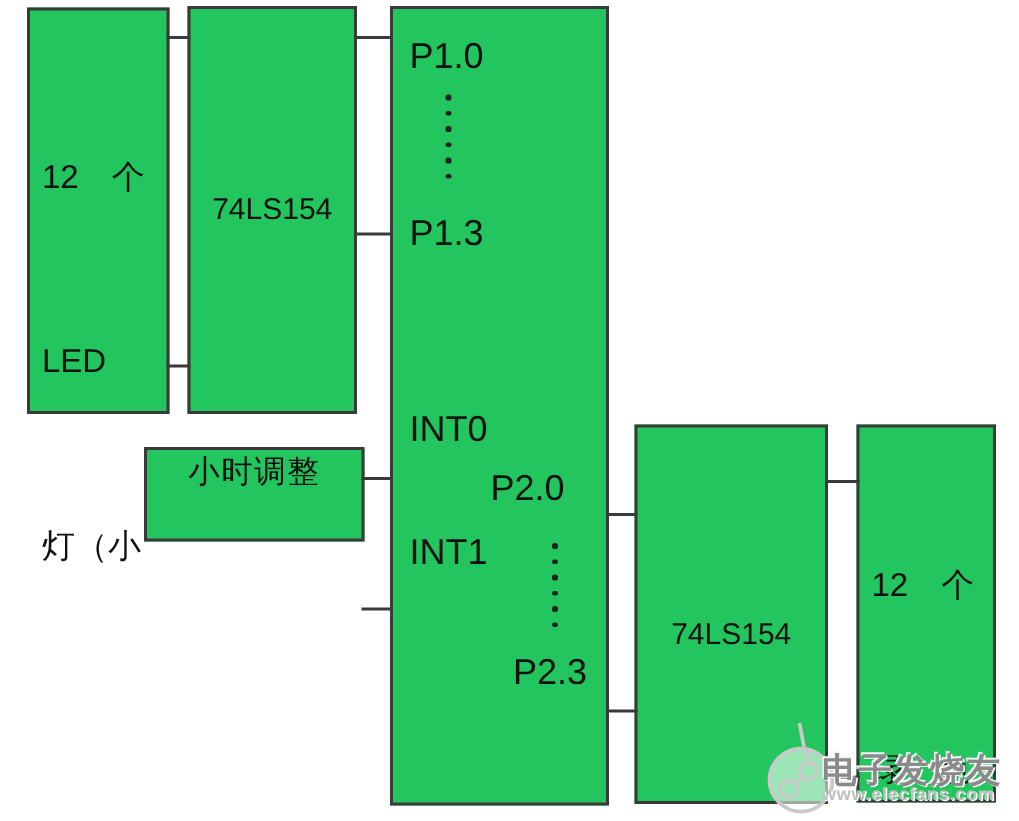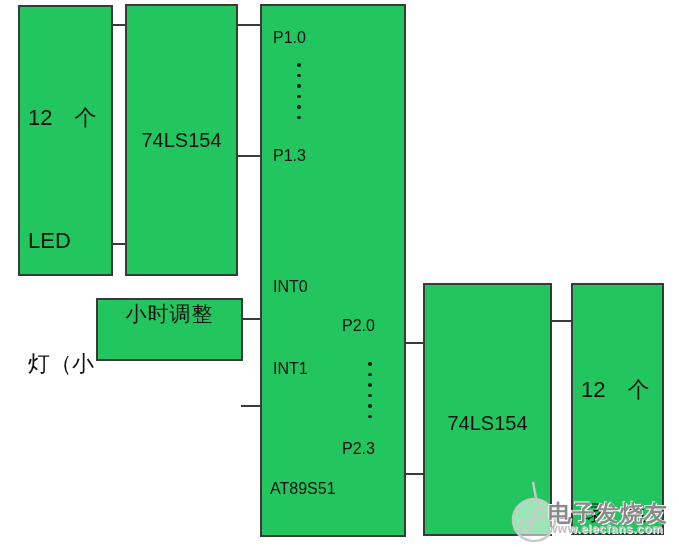--- a/index.html
+++ b/index.html
@@ -25,21 +25,21 @@
   
   #box-red-led{left:18px;top:5px;width:95px;height:271px;}
   .led-lines{padding:8px 8px 0 8px;font-size:22px;line-height:41px;white-space:pre;}
   #box-green-led{left:571px;top:283px;width:93px;height:252px;}
   #box-green-led .led-lines{padding-top:2px;}
   
   #box-decoder-left{left:125px;top:4px;width:113px;height:272px;display:flex;align-items:center;justify-content:center;font-size:20px;}
   #box-decoder-right{left:423px;top:283px;width:129px;height:253px;display:flex;align-items:center;justify-content:center;font-size:20px;padding-top:27px;}
   
   #box-mcu{left:260px;top:4px;width:146px;height:533px;}
-  .pin{position:absolute;font-size:16px;line-height:20px;}
+  .pin{position:absolute;font-size:24px;line-height:20px;}
   
   .adjust-box{left:96px;width:147px;height:63px;display:flex;justify-content:center;font-size:21px;letter-spacing:1px;}
   #box-hour-adjust{top:298px;}
   #box-minute-adjust{top:385px;}
   
   .dots{position:absolute;display:flex;flex-direction:column;gap:7px;}
   .dots i{width:3.5px;height:3.5px;background:#222;border-radius:50%;}
   
   #watermark{position:absolute;left:506px;top:474px;width:151px;height:70px;z-index:5;}
   #watermark-logo{position:absolute;left:0;top:2px;}
@@ -78,32 +78,31 @@
   <div class="dots" style="left:297px;top:63px;">
     <i></i>
       <i></i>
       <i></i>
       <i></i>
       <i></i>
       <i></i>
   </div>
   <span class="pin" style="left:273px;top:146px;">P1.3</span>
   <span class="pin" style="left:273px;top:277px;">INT0</span>
-  <span class="pin" style="left:342px;top:316px;text-align:center;">P2.0</span>
+  <span class="pin" style="left:327px;top:316px;text-align:center;">P2.0</span>
   <span class="pin" style="left:273px;top:359px;">INT1</span>
   <div class="dots" style="left:368px;top:362px;">
     <i></i>
       <i></i>
       <i></i>
       <i></i>
       <i></i>
       <i></i>
   </div>
   <span class="pin" style="left:342px;top:439px;">P2.3</span>
-  <span class="pin" style="left:270px;top:479px;">AT89S51</span>
 
   <div class="box adjust-box" id="box-hour-adjust">
     <span>小时调整</span>
   </div>
 
   <div class="box" id="box-decoder-right">
     <span>74LS154</span>
   </div>
 
   <div class="box" id="box-green-led">

